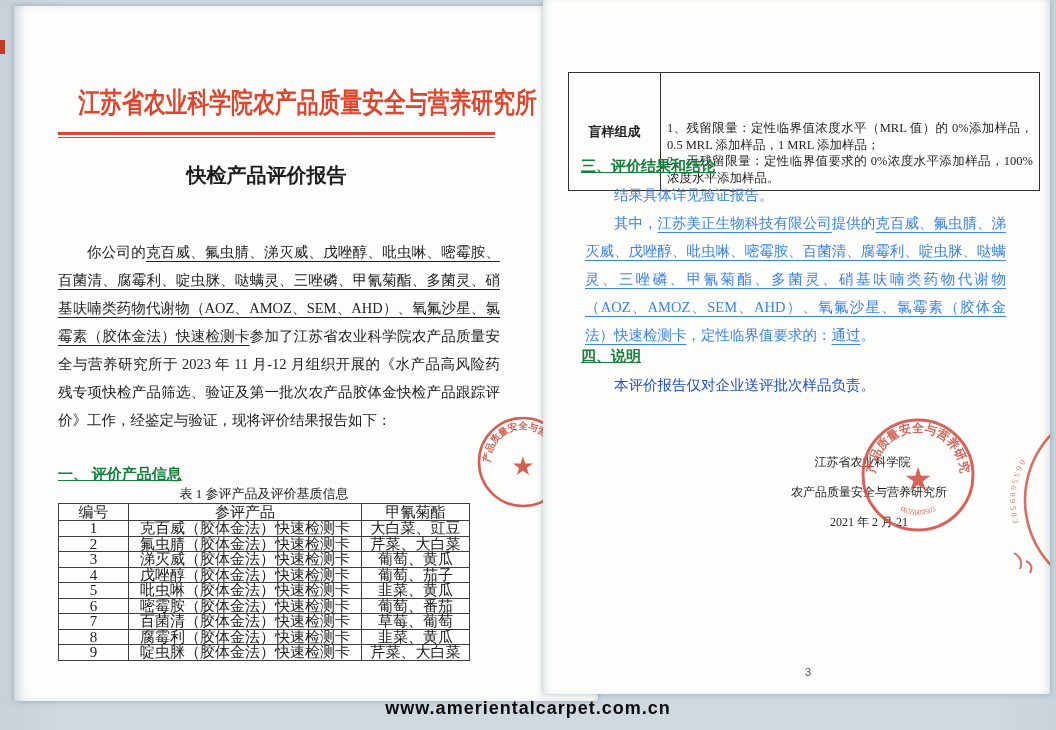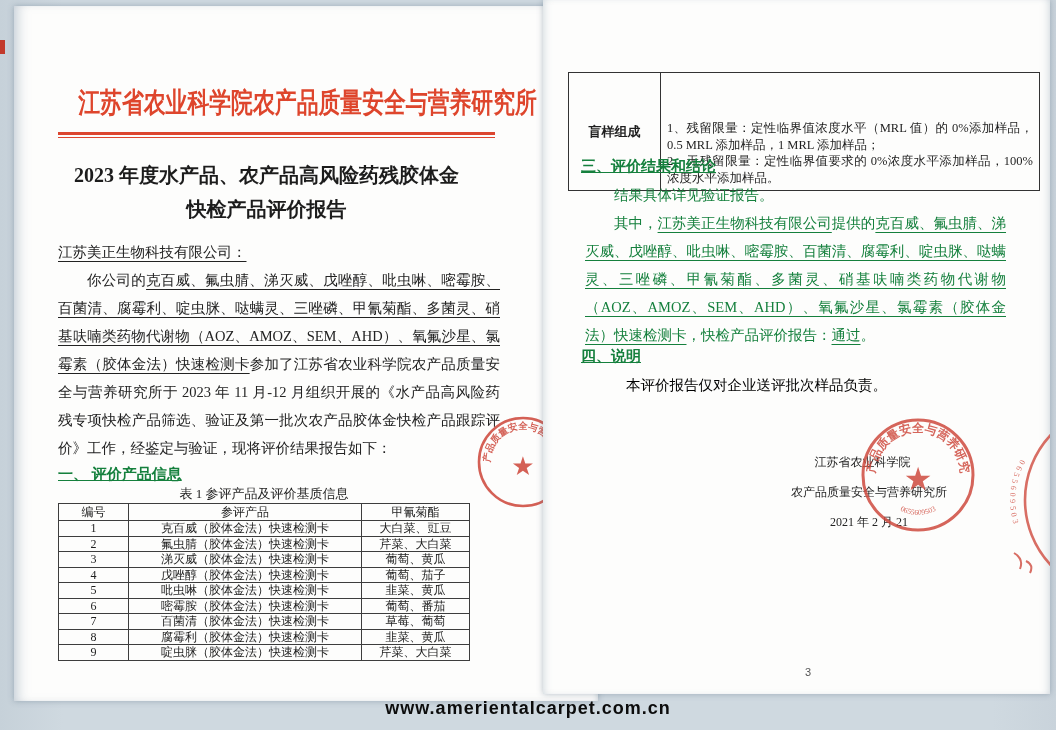--- a/index.html
+++ b/index.html
@@ -26,38 +26,38 @@
   .body-flow { position:absolute; left:44px; top:232px; width:442px;
      font-size:14.5px; line-height:28px; color:#222; text-align:justify; }
   .salutation { text-decoration:underline; text-underline-offset:4px; }
   .indent2 { text-indent:2em; }
   .u { text-decoration:underline; text-underline-offset:4px; }
   .sec-heading { font-weight:bold; color:#15803d;text-decoration:underline; }
   #lp-sec1 { position:absolute; left:44px; top:459px; font-size:15px; }
   .tbl-caption { position:absolute; left:44px; top:479px; width:412px; text-align:center;
      font-size:13px; color:#1d1d1d; }
   .products-table { position:absolute; left:44px; top:497px; border-collapse:collapse;
-     font-size:12px; color:#1d1d1d; }
+     font-size:15px; color:#1d1d1d; }
   .products-table th, .products-table td { border:1px solid #3d3d3d; text-align:center;
      font-weight:normal; height:15.5px; padding:0 2px; line-height:14px; }
   .products-table th { height:17px; }
   .col-no{ width:70px; } .col-prod{ width:233px; } .col-matrix{ width:108px; }
 
   
   .blind-box { position:absolute; left:25px; top:72px; width:472px; display:flex;
      border:1.2px solid #333; font-size:12.5px; color:#1e1e1e; }
   .blind-label { width:92px; border-right:1.2px solid #333; display:flex; align-items:center;
      justify-content:center; font-weight:bold; font-size:13px; }
   .blind-content { flex:1; padding:3px 6px 4px 6px; line-height:16.5px; text-align:justify;margin-top:44px; }
   #rp-sec3 { position:absolute; left:38px; top:157px; font-size:15px; }
   .rp-flow { position:absolute; left:42px; top:181px; width:421px; font-size:14.5px;
-     line-height:28px; color:#15803d; text-align:justify; }
+     line-height:28px; color:#3b82f6; text-align:justify; }
   #rp-sec4 { position:absolute; left:38px; top:347px; font-size:15px; }
-  .rp-flow4 { position:absolute; left:54px; top:371px; width:421px; font-size:14.5px;
-     line-height:28px; color:#000000; }
+  .rp-flow4 { position:absolute; left:42px; top:371px; width:421px; font-size:14.5px;
+     line-height:28px; color:#1d4ed8; }
   .signature { position:absolute; left:190px; top:447px; width:272px; text-align:center;
      font-size:12px; line-height:30px; color:#222; }
   .signature .sig1 { padding-right:13px; }
   .page-num { position:absolute; left:262px; top:666px; font-size:11px; color:#555;
      font-family:"Liberation Sans",sans-serif; }
 
   
   .seal-svg { position:absolute; pointer-events:none; }
   #lp-seal { left:459px; top:406px; width:100px; height:100px; opacity:.88; }
   #rp-seal { left:312px; top:412px; width:126px; height:126px; opacity:.85; }
@@ -74,26 +74,24 @@
 <div id="stage">
 
   <span class="red-edge-mark"></span>
 
   <div class="page" id="left-page">
 
     <div class="letterhead">江苏省农业科学院农产品质量安全与营养研究所</div>
     <div class="double-rule"></div>
 
     <div class="doc-title">
-      <div>2023 年度水产品、农产品高风险药残胶体金</div>
       <div>快检产品评价报告</div>
     </div>
 
     <div class="body-flow">
-      <div class="salutation">江苏美正生物科技有限公司：</div>
       <div class="indent2"><span>你公司的</span><span class="u">克百威、氟虫腈、涕灭威、戊唑醇、吡虫啉、嘧霉胺、百菌清、腐霉利、啶虫脒、哒螨灵、三唑磷、甲氰菊酯、多菌灵、硝基呋喃类药物代谢物（AOZ、AMOZ、SEM、AHD）、氧氟沙星、氯霉素（胶体金法）快速检测卡</span><span>参加了江苏省农业科学院农产品质量安全与营养研究所于 2023 年 11 月-12 月组织开展的《水产品高风险药残专项快检产品筛选、验证及第一批次农产品胶体金快检产品跟踪评价》工作，经鉴定与验证，现将评价结果报告如下：</span></div>
     </div>
 
     <div id="lp-sec1" class="sec-heading">一、 评价产品信息</div>
 
     <div class="tbl-caption">表 1 参评产品及评价基质信息</div>
 
     <table class="products-table">
       <colgroup>
           <col class="col-no">
@@ -175,21 +173,21 @@
       <div class="blind-content">
         <div>1、残留限量：定性临界值浓度水平（MRL 值）的 0%添加样品，0.5 MRL 添加样品，1 MRL 添加样品；</div>
         <div>2、无残留限量：定性临界值要求的 0%浓度水平添加样品，100%浓度水平添加样品。</div>
       </div>
     </div>
 
     <div id="rp-sec3" class="sec-heading">三、评价结果和结论</div>
 
     <div class="rp-flow">
       <div class="indent2">结果具体详见验证报告。</div>
-      <div class="indent2"><span>其中，</span><span class="u">江苏美正生物科技有限公司</span><span>提供的</span><span class="u">克百威、氟虫腈、涕灭威、戊唑醇、吡虫啉、嘧霉胺、百菌清、腐霉利、啶虫脒、哒螨灵、三唑磷、甲氰菊酯、多菌灵、硝基呋喃类药物代谢物（AOZ、AMOZ、SEM、AHD）、氧氟沙星、氯霉素（胶体金法）快速检测卡</span><span>，快检产品评价报告：</span><span class="u">通过</span><span>。</span></div>
+      <div class="indent2"><span>其中，</span><span class="u">江苏美正生物科技有限公司</span><span>提供的</span><span class="u">克百威、氟虫腈、涕灭威、戊唑醇、吡虫啉、嘧霉胺、百菌清、腐霉利、啶虫脒、哒螨灵、三唑磷、甲氰菊酯、多菌灵、硝基呋喃类药物代谢物（AOZ、AMOZ、SEM、AHD）、氧氟沙星、氯霉素（胶体金法）快速检测卡</span><span>，定性临界值要求的：</span><span class="u">通过</span><span>。</span></div>
     </div>
 
     <div id="rp-sec4" class="sec-heading">四、说明</div>
     <div class="rp-flow4">
       <div class="indent2">本评价报告仅对企业送评批次样品负责。</div>
     </div>
 
     <div class="signature">
       <div class="sig1">江苏省农业科学院</div>
       <div>农产品质量安全与营养研究所</div>

